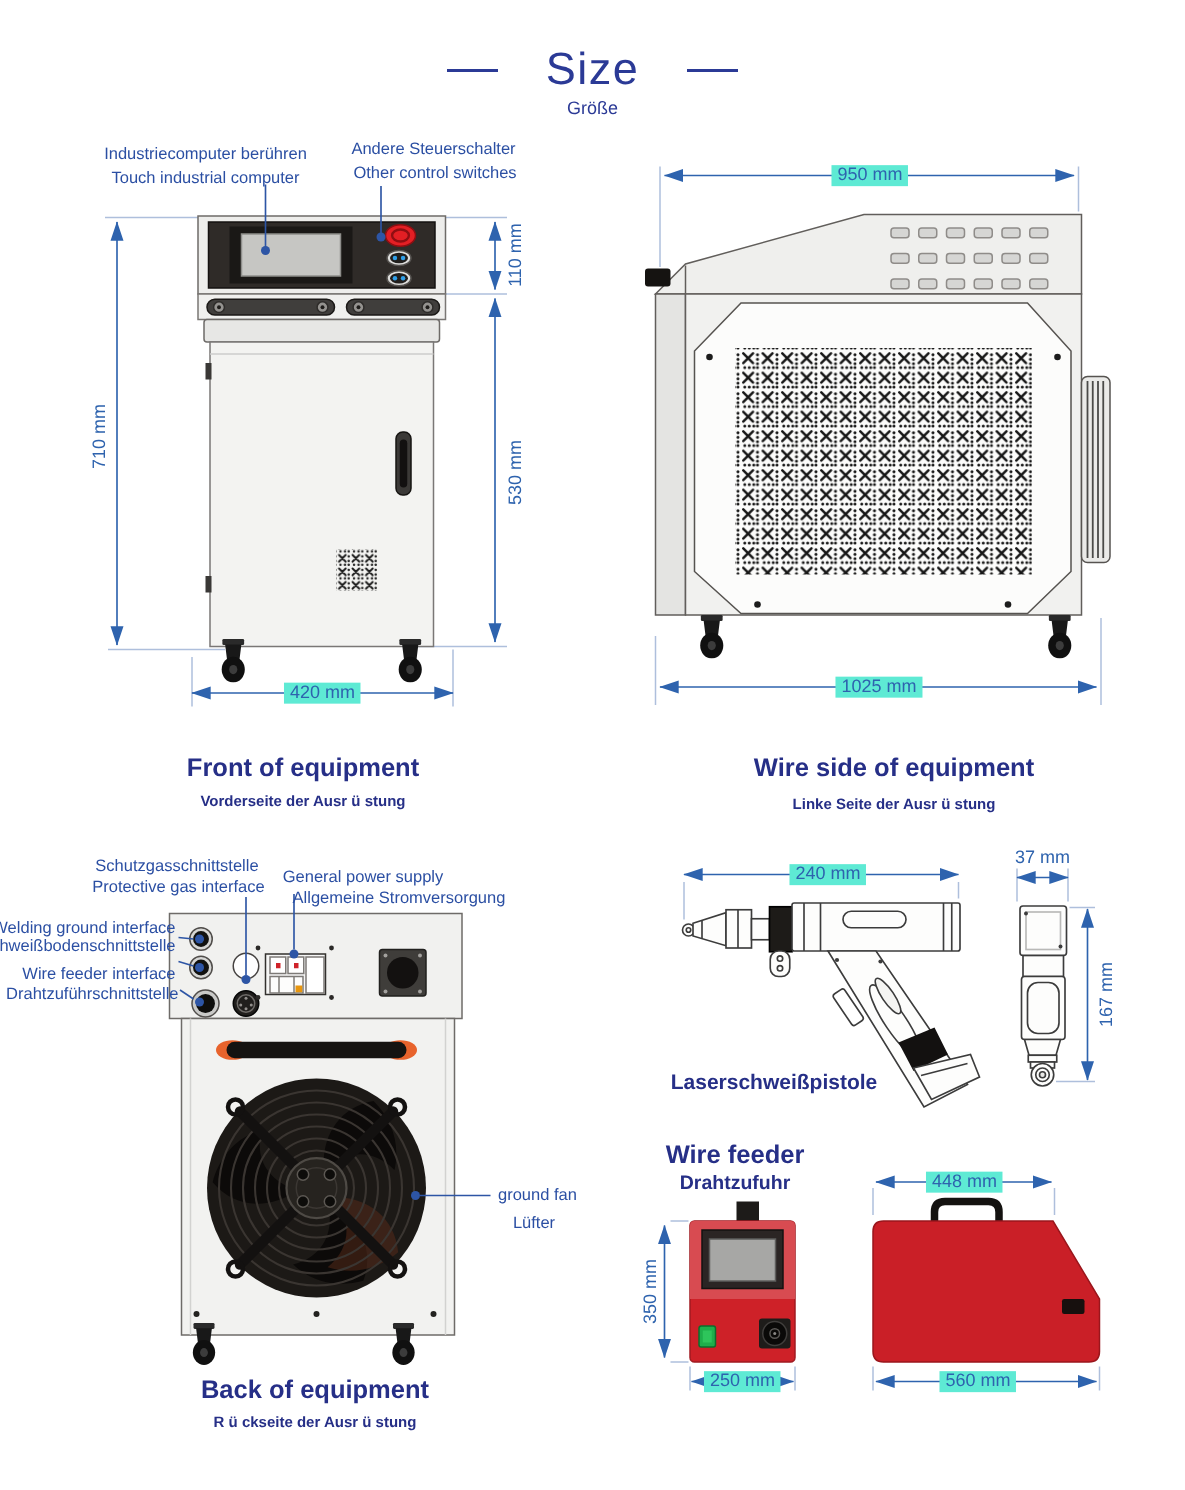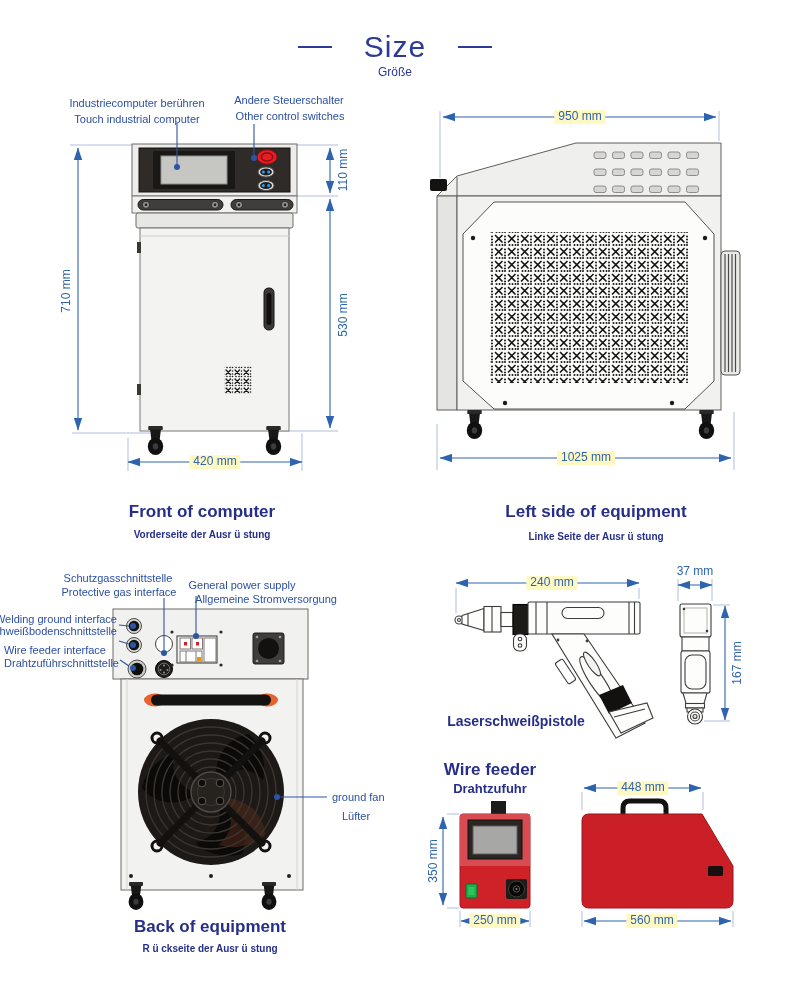--- a/index.html
+++ b/index.html
@@ -2,21 +2,21 @@
 <html><head>
 <meta charset="utf-8">
 <style>
   html,body{margin:0;padding:0;background:#fff;}
   .stage{position:relative;width:790px;height:993px;background:#fff;overflow:hidden;
          font-family:"Liberation Sans",sans-serif;}
   svg.art{position:absolute;left:0;top:0;}
   .lbl{position:absolute;white-space:nowrap;transform:translate(-50%,-50%);line-height:1.15;}
   .ann{font-size:11px;color:#2b4fa3;}
   .dim{font-size:12px;color:#2e63ae;}
-  .bgw{background:#fef9c3;padding:0 4px;}
+  .bgw{background:#5eead4;padding:0 4px;}
   .rot{transform:translate(-50%,-50%) rotate(-90deg);}
   .ra{transform:translate(-100%,-50%);}
   .la{transform:translate(0,-50%);}
   .cap1{font-size:17px;font-weight:bold;color:#262f87;}
   .cap2{font-size:10px;font-weight:bold;color:#262f87;}
   .cap1g{font-size:19px;font-weight:bold;color:#262f87;}
   .cap2g{font-size:14px;font-weight:bold;color:#262f87;}
   .cap1f{font-size:17px;font-weight:bold;color:#262f87;}
   .cap2f{font-size:13px;font-weight:bold;color:#262f87;}
   .titlebox{position:absolute;left:0;top:30px;width:100%;display:flex;align-items:center;
@@ -414,35 +414,35 @@
 <div class="lbl tsub" style="left:395px;top:73px">Größe</div>
 
 <div class="lbl ann" style="left:137px;top:103px">Industriecomputer berühren</div>
 <div class="lbl ann" style="left:137px;top:119px">Touch industrial computer</div>
 <div class="lbl ann" style="left:289px;top:100px">Andere Steuerschalter</div>
 <div class="lbl ann" style="left:290px;top:116px">Other control switches</div>
 <div class="lbl dim rot" style="left:67px;top:291px">710 mm</div>
 <div class="lbl dim rot" style="left:344px;top:170px">110 mm</div>
 <div class="lbl dim rot" style="left:344px;top:315px">530 mm</div>
 <div class="lbl dim bgw" style="left:215px;top:462px">420 mm</div>
-<div class="lbl cap1" style="left:202px;top:512px">Front of computer</div>
+<div class="lbl cap1" style="left:202px;top:512px">Front of equipment</div>
 <div class="lbl cap2" style="left:202px;top:535px">Vorderseite der Ausr ü stung</div>
 
 <div class="lbl dim bgw" style="left:580px;top:117px">950 mm</div>
 <div class="lbl dim bgw" style="left:586px;top:458px">1025 mm</div>
-<div class="lbl cap1" style="left:596px;top:512px">Left side of equipment</div>
+<div class="lbl cap1" style="left:596px;top:512px">Wire side of equipment</div>
 <div class="lbl cap2" style="left:596px;top:537px">Linke Seite der Ausr ü stung</div>
 
 <div class="lbl ann" style="left:118px;top:578px">Schutzgasschnittstelle</div>
 <div class="lbl ann" style="left:119px;top:592px">Protective gas interface</div>
 <div class="lbl ann" style="left:242px;top:585px">General power supply</div>
 <div class="lbl ann" style="left:266px;top:599px">Allgemeine Stromversorgung</div>
 <div class="lbl ann ra" style="left:117px;top:619px">Welding ground interface</div>
 <div class="lbl ann ra" style="left:117px;top:631px">Schweißbodenschnittstelle</div>
-<div class="lbl ann ra" style="left:106px;top:650px">Wire feeder interface</div>
+<div class="lbl ann ra" style="left:117px;top:650px">Wire feeder interface</div>
 <div class="lbl ann ra" style="left:119px;top:663px">Drahtzuführschnittstelle</div>
 <div class="lbl ann la" style="left:332px;top:797px">ground fan</div>
 <div class="lbl ann" style="left:356px;top:816px">Lüfter</div>
 <div class="lbl cap1" style="left:210px;top:927px">Back of equipment</div>
 <div class="lbl cap2" style="left:210px;top:949px">R ü ckseite der Ausr ü stung</div>
 
 <div class="lbl dim bgw" style="left:552px;top:583px">240 mm</div>
 <div class="lbl dim" style="left:695px;top:572px">37 mm</div>
 <div class="lbl dim rot" style="left:738px;top:663px">167 mm</div>
 <div class="lbl cap2g" style="left:516px;top:721px">Laserschweißpistole</div>

